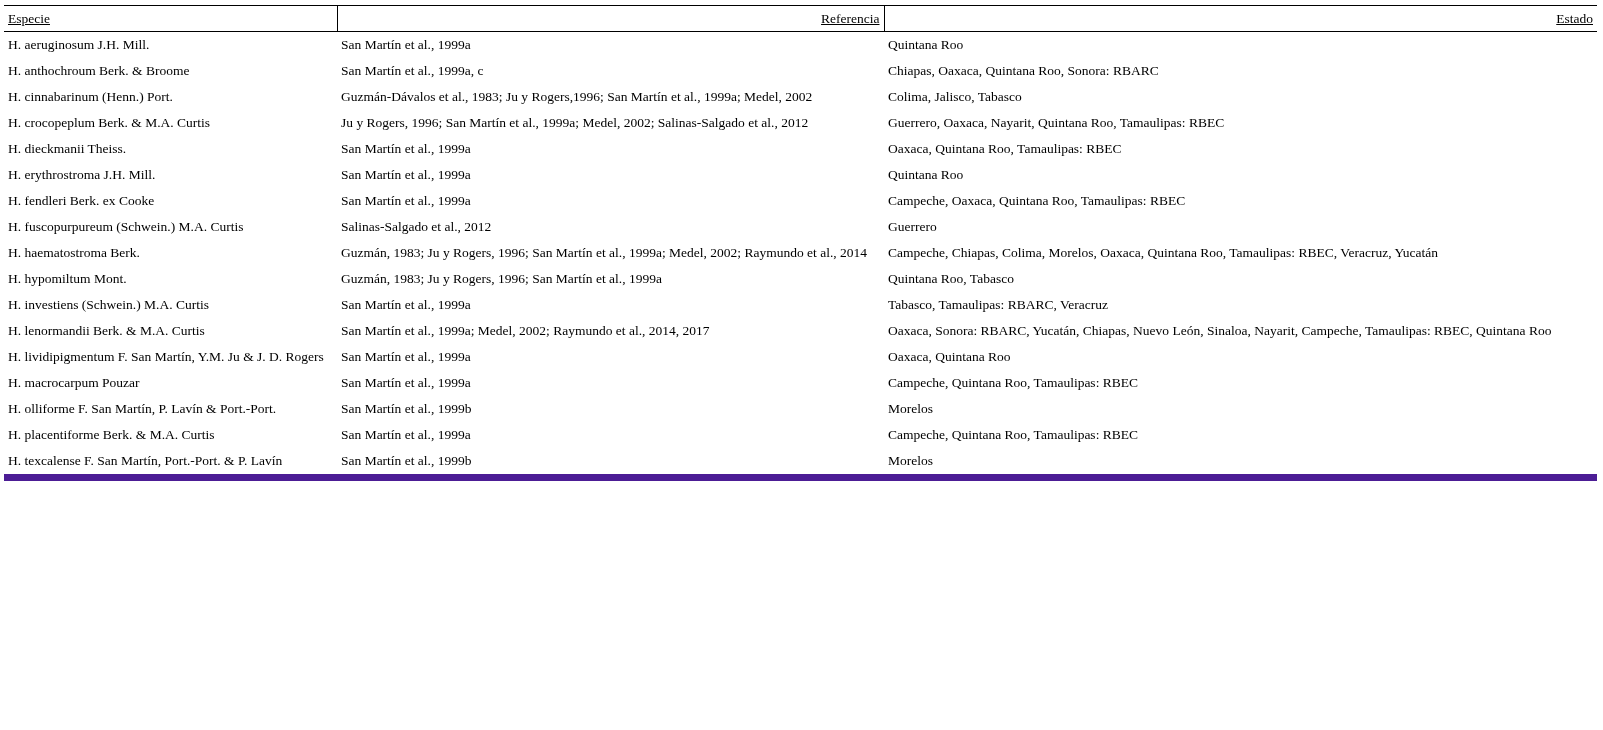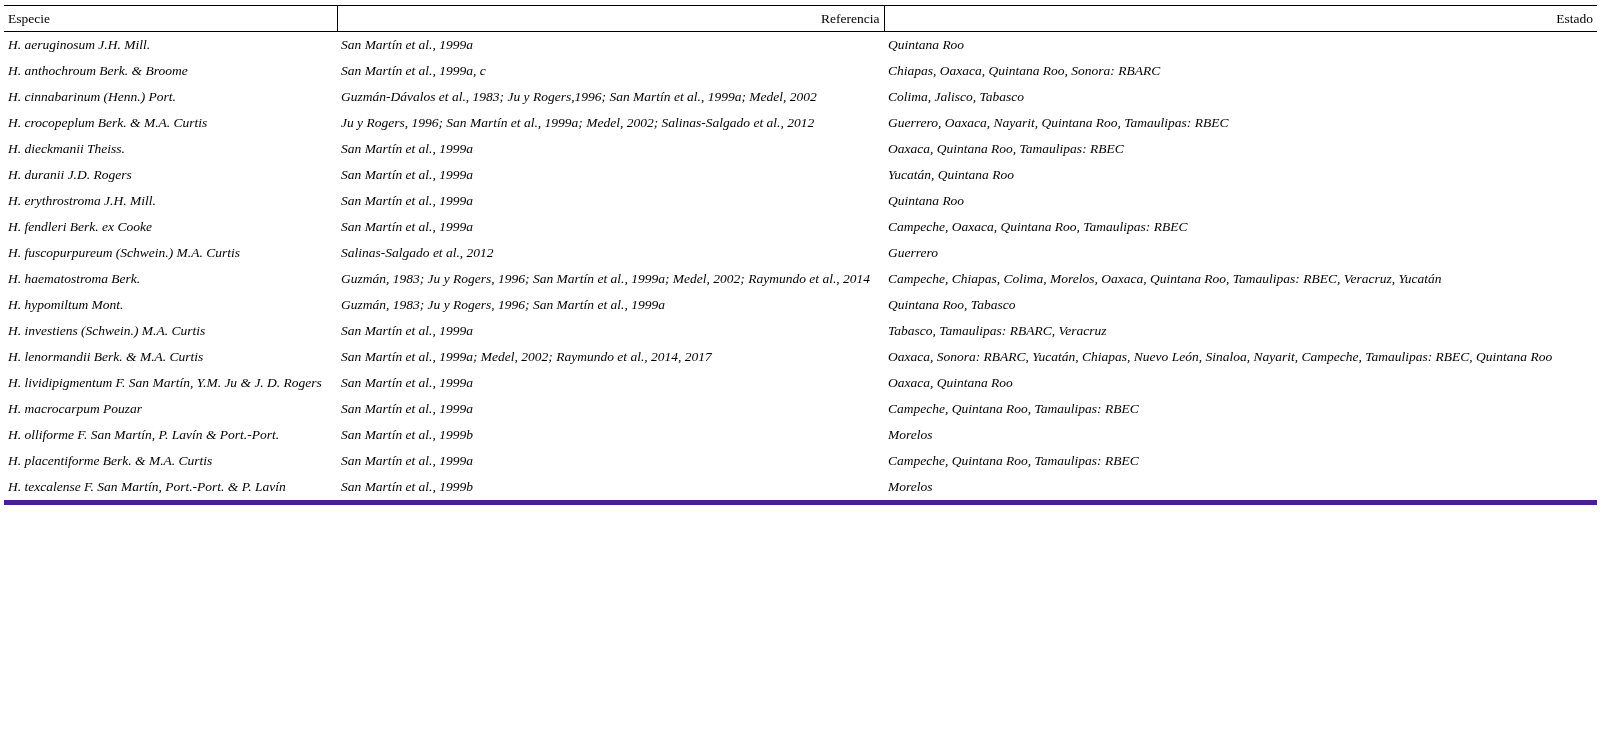--- a/index.html
+++ b/index.html
@@ -34,36 +34,36 @@
   table.species-table thead th {
     border-top: 1px solid #000000;
     border-bottom: 1px solid #000000;
     font-weight: normal;
     text-align: left;
     height: 25px;
     padding: 0 4px;
     vertical-align: middle;
     white-space: nowrap;
     overflow: hidden;
+    text-decoration: underline;
   }
   table.species-table thead th + th {
     border-left: 1px solid #000000;
     text-align: right;
   }
   table.species-table tbody td {
     height: 26px;
     padding: 0 4px;
     vertical-align: middle;
     white-space: nowrap;
     overflow: hidden;
     text-align: left;
-    font-style: italic;
   }
   table.species-table tbody tr:last-child td {
-    border-bottom: 5px solid #4c1d95;
+    border-bottom: 7px solid #4c1d95;
   }
 </style>
 </head>
 <body>
 
 <div class="page">
   <table class="species-table">
     <colgroup>
       <col class="c1">
       <col class="c2">
@@ -102,25 +102,20 @@
     <td>Ju y Rogers, 1996; San Martín et al., 1999a; Medel, 2002; Salinas-Salgado et al., 2012</td>
     <td>Guerrero, Oaxaca, Nayarit, Quintana Roo, Tamaulipas: RBEC</td>
   </tr>
 
   <tr>
     <td>H. dieckmanii Theiss.</td>
     <td>San Martín et al., 1999a</td>
     <td>Oaxaca, Quintana Roo, Tamaulipas: RBEC</td>
   </tr>
 
-  <tr>
-    <td>H. duranii J.D. Rogers</td>
-    <td>San Martín et al., 1999a</td>
-    <td>Yucatán, Quintana Roo</td>
-  </tr>
 
   <tr>
     <td>H. erythrostroma J.H. Mill.</td>
     <td>San Martín et al., 1999a</td>
     <td>Quintana Roo</td>
   </tr>
 
   <tr>
     <td>H. fendleri Berk. ex Cooke</td>
     <td>San Martín et al., 1999a</td>

